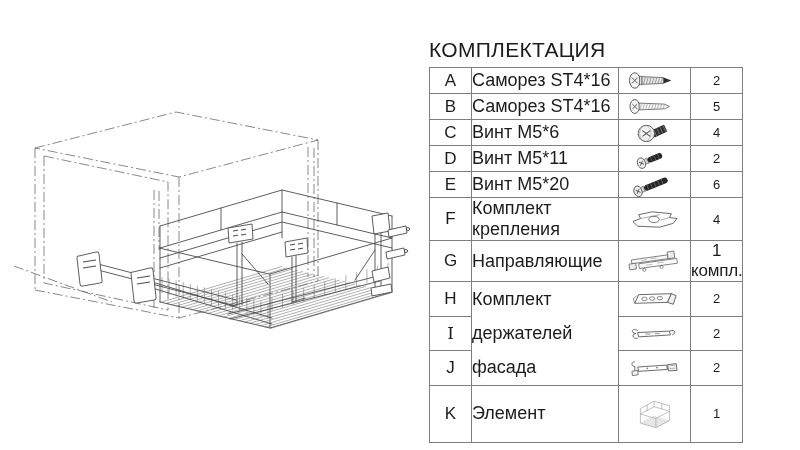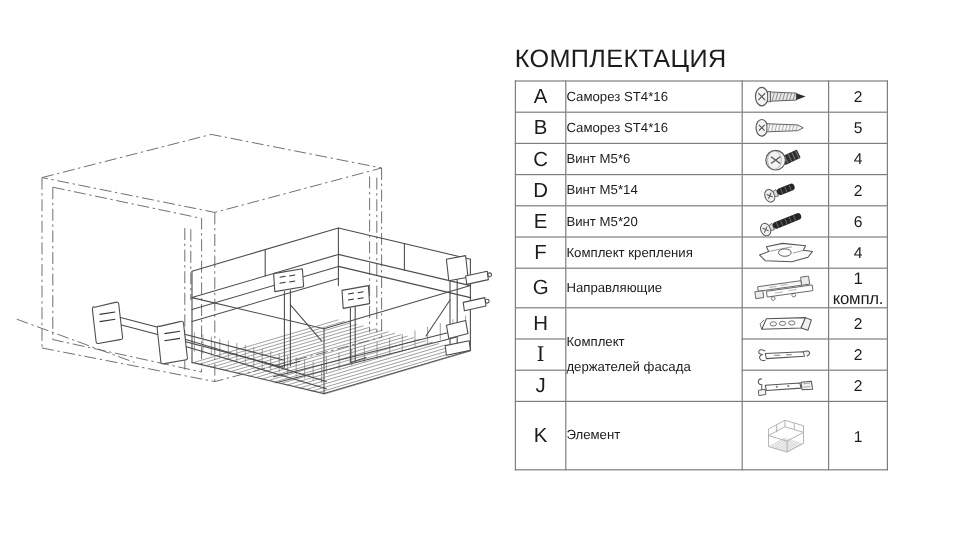--- a/index.html
+++ b/index.html
@@ -19,27 +19,27 @@
     background:#fff;
   }
   table.parts td{
     border:1px solid var(--border);padding:0;overflow:hidden;
   }
   col.c-letter{width:42px;} col.c-desc{width:147px;} col.c-icon{width:72px;} col.c-qty{width:49px;}
   tr.part-row{height:26px;}
   tr.part-row.tall{height:57px;}
   td.letter{text-align:center;font-size:17px;}
   td.letter.serif{font-family:"DejaVu Serif","Liberation Serif",serif;}
-  td.desc{font-size:11px;padding-left:10px;}
+  td.desc{font-size:18px;padding-left:10px;}
   td.desc .wrap{display:block;}
   td.desc.merged .wrap{width:104px;line-height:1.9;}
   td.icon-cell{text-align:center;vertical-align:middle;}
   td.icon-cell svg{display:block;margin:0 auto;}
   td.qty{text-align:center;font-size:13px;}
-  td.qty.qty-small{font-size:14px;letter-spacing:-.2px;}
+  td.qty.qty-small{font-size:17px;letter-spacing:-.2px;}
   
   .drawing{position:absolute;left:0;top:0;}
   .ph{stroke:var(--phantom);stroke-width:.8;fill:none;stroke-dasharray:10 3 2 3;}
   .sk{stroke:var(--sketch);stroke-width:.9;fill:none;stroke-linecap:round;stroke-linejoin:round;}
   .skf{stroke:var(--sketch);stroke-width:.9;fill:#fff;stroke-linejoin:round;}
   .thin{stroke:#6e6e6e;stroke-width:.55;fill:none;}
   .mark{stroke:#333;stroke-width:.9;fill:none;}
 </style>
 </head>
 <body>
@@ -231,21 +231,21 @@
     </g>
     <circle cx="21" cy="14" r="8.5" fill="#f2f2f2" stroke="#555" stroke-width="1"></circle>
     <ellipse cx="20" cy="14" rx="6" ry="8" fill="none" stroke="#999" stroke-width=".6"></ellipse>
     <path d="M17,11 L25,17 M25,11 L17,17" stroke="#555" stroke-width="1.1" fill="none"></path>
   </svg>
         </td>
         <td class="qty">4</td>
       </tr>
       <tr class="part-row">
         <td class="letter">D</td>
-        <td class="desc">Винт M5*14</td>
+        <td class="desc">Винт M5*11</td>
         <td class="icon-cell">
           <svg viewBox="0 0 60 26" width="58" height="25">
     <g transform="rotate(-22 28 13)">
       <ellipse cx="15" cy="13" rx="4.2" ry="5.6" fill="#efefef" stroke="#555" stroke-width=".9"></ellipse>
       <path d="M13,11 L17,15 M17,11 L13,15" stroke="#555" stroke-width=".9" fill="none"></path>
       <path d="M19,10.6 L22,10 L22,16 L19,15.4 Z" fill="#d8d8d8" stroke="#555" stroke-width=".6"></path>
       <rect x="22" y="10" width="16" height="6" rx="3" fill="#262626"></rect>
       <path d="M26,10.4 L26,15.6 M30,10.4 L30,15.6 M34,10.4 L34,15.6" stroke="#8d8d8d" stroke-width=".5"></path>
     </g>
   </svg>

